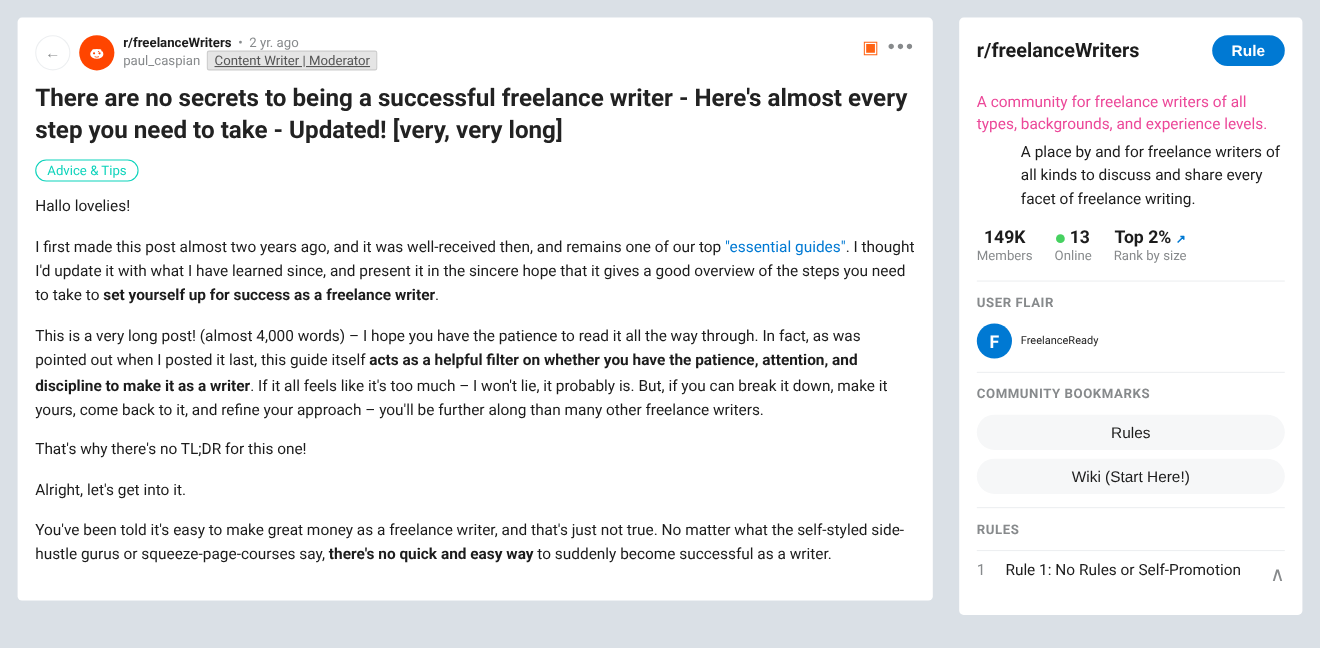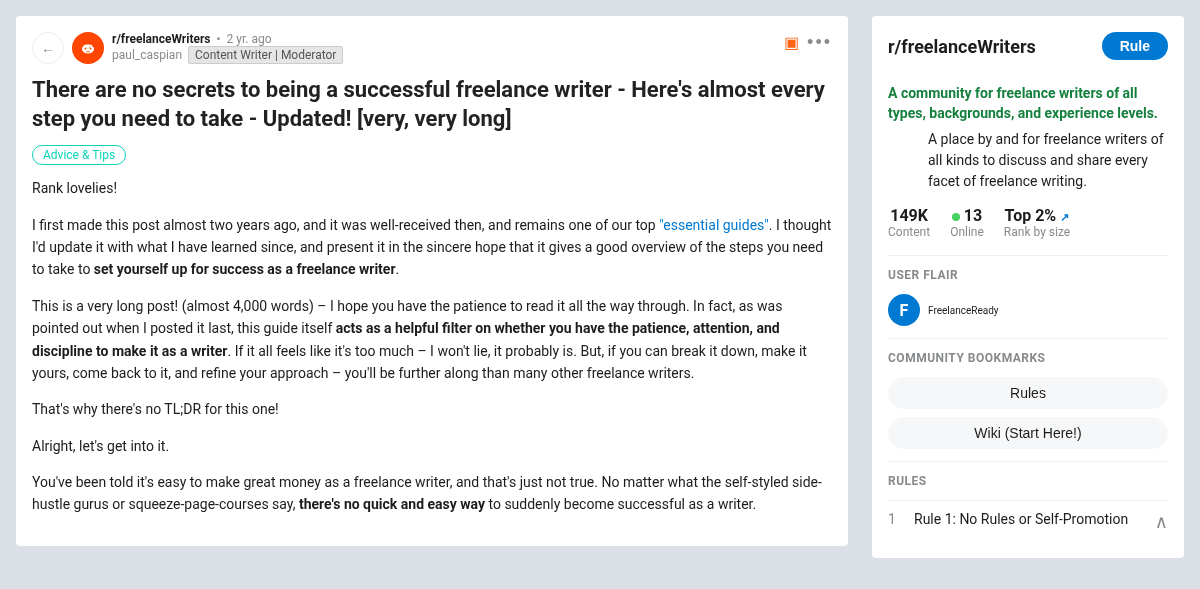--- a/index.html
+++ b/index.html
@@ -86,20 +86,21 @@
       font-size: 12px;
       color: #878a8c;
     }
     .flair-badge {
       background: #e5e5e5;
       border: 1px solid #ccc;
       border-radius: 2px;
       padding: 1px 6px;
       font-size: 12px;
       color: #555;
+      text-decoration: underline;
     }
     .post-header-actions {
       display: flex;
       align-items: center;
       gap: 8px;
     }
     .award-icon {
       color: #ff6314;
       font-size: 16px;
     }
@@ -175,22 +176,22 @@
       color: white;
       border: none;
       border-radius: 20px;
       padding: 6px 18px;
       font-size: 14px;
       font-weight: 700;
       cursor: pointer;
     }
     .sidebar-description-bold {
       font-size: 14px;
-      font-weight: 700;
-      color: #15803d;
+      font-weight: 400;
+      color: #ec4899;
       margin-bottom: 6px;
       line-height: 1.4;
       margin-top: 24px;
     }
     .sidebar-description {
       font-size: 14px;
       color: #1c1c1c;
       margin-bottom: 14px;
       line-height: 1.5;
       margin-left: 40px;
@@ -342,21 +343,21 @@
         </div>
       </div>
 
       <h1 class="post-title">There are no secrets to being a successful freelance writer - Here's almost every step you need to take - Updated! [very, very long]</h1>
 
       <div>
         <span class="tag-chip">Advice &amp; Tips</span>
       </div>
 
       <div class="post-body">
-        <p>Rank lovelies!</p>
+        <p>Hallo lovelies!</p>
 
         <p>
           <span>I first made this post almost two years ago, and it was well-received then, and remains one of our top </span><a href="#">"essential guides"</a><span>. I thought I'd update it with what I have learned since, and present it in the sincere hope that it gives a good overview of the steps you need to take to </span><strong>set yourself up for success as a freelance writer</strong><span>.</span>
         </p>
 
         <p>
           <span>This is a very long post! (almost 4,000 words) – I hope you have the patience to read it all the way through. In fact, as was pointed out when I posted it last, this guide itself </span><strong>acts as a helpful filter on whether you have the patience, attention, and discipline to make it as a writer</strong><span>. If it all feels like it's too much – I won't lie, it probably is. But, if you can break it down, make it yours, come back to it, and refine your approach – you'll be further along than many other freelance writers.</span>
         </p>
 
         <p>That's why there's no TL;DR for this one!</p>
@@ -378,21 +379,21 @@
         <span class="sidebar-subreddit-name">r/freelanceWriters</span>
         <button class="join-btn">Rule</button>
       </div>
 
       <p class="sidebar-description-bold">A community for freelance writers of all types, backgrounds, and experience levels.</p>
       <p class="sidebar-description">A place by and for freelance writers of all kinds to discuss and share every facet of freelance writing.</p>
 
       <div class="stats-row">
         <div class="stat-item">
           <div class="stat-value">149K</div>
-          <div class="stat-label">Content</div>
+          <div class="stat-label">Members</div>
         </div>
         <div class="stat-item">
           <div class="stat-value">
             <span class="online-dot"></span><span>13</span>
           </div>
           <div class="stat-label">Online</div>
         </div>
         <div class="stat-item">
           <div class="stat-value">
             <span>Top 2%</span>

